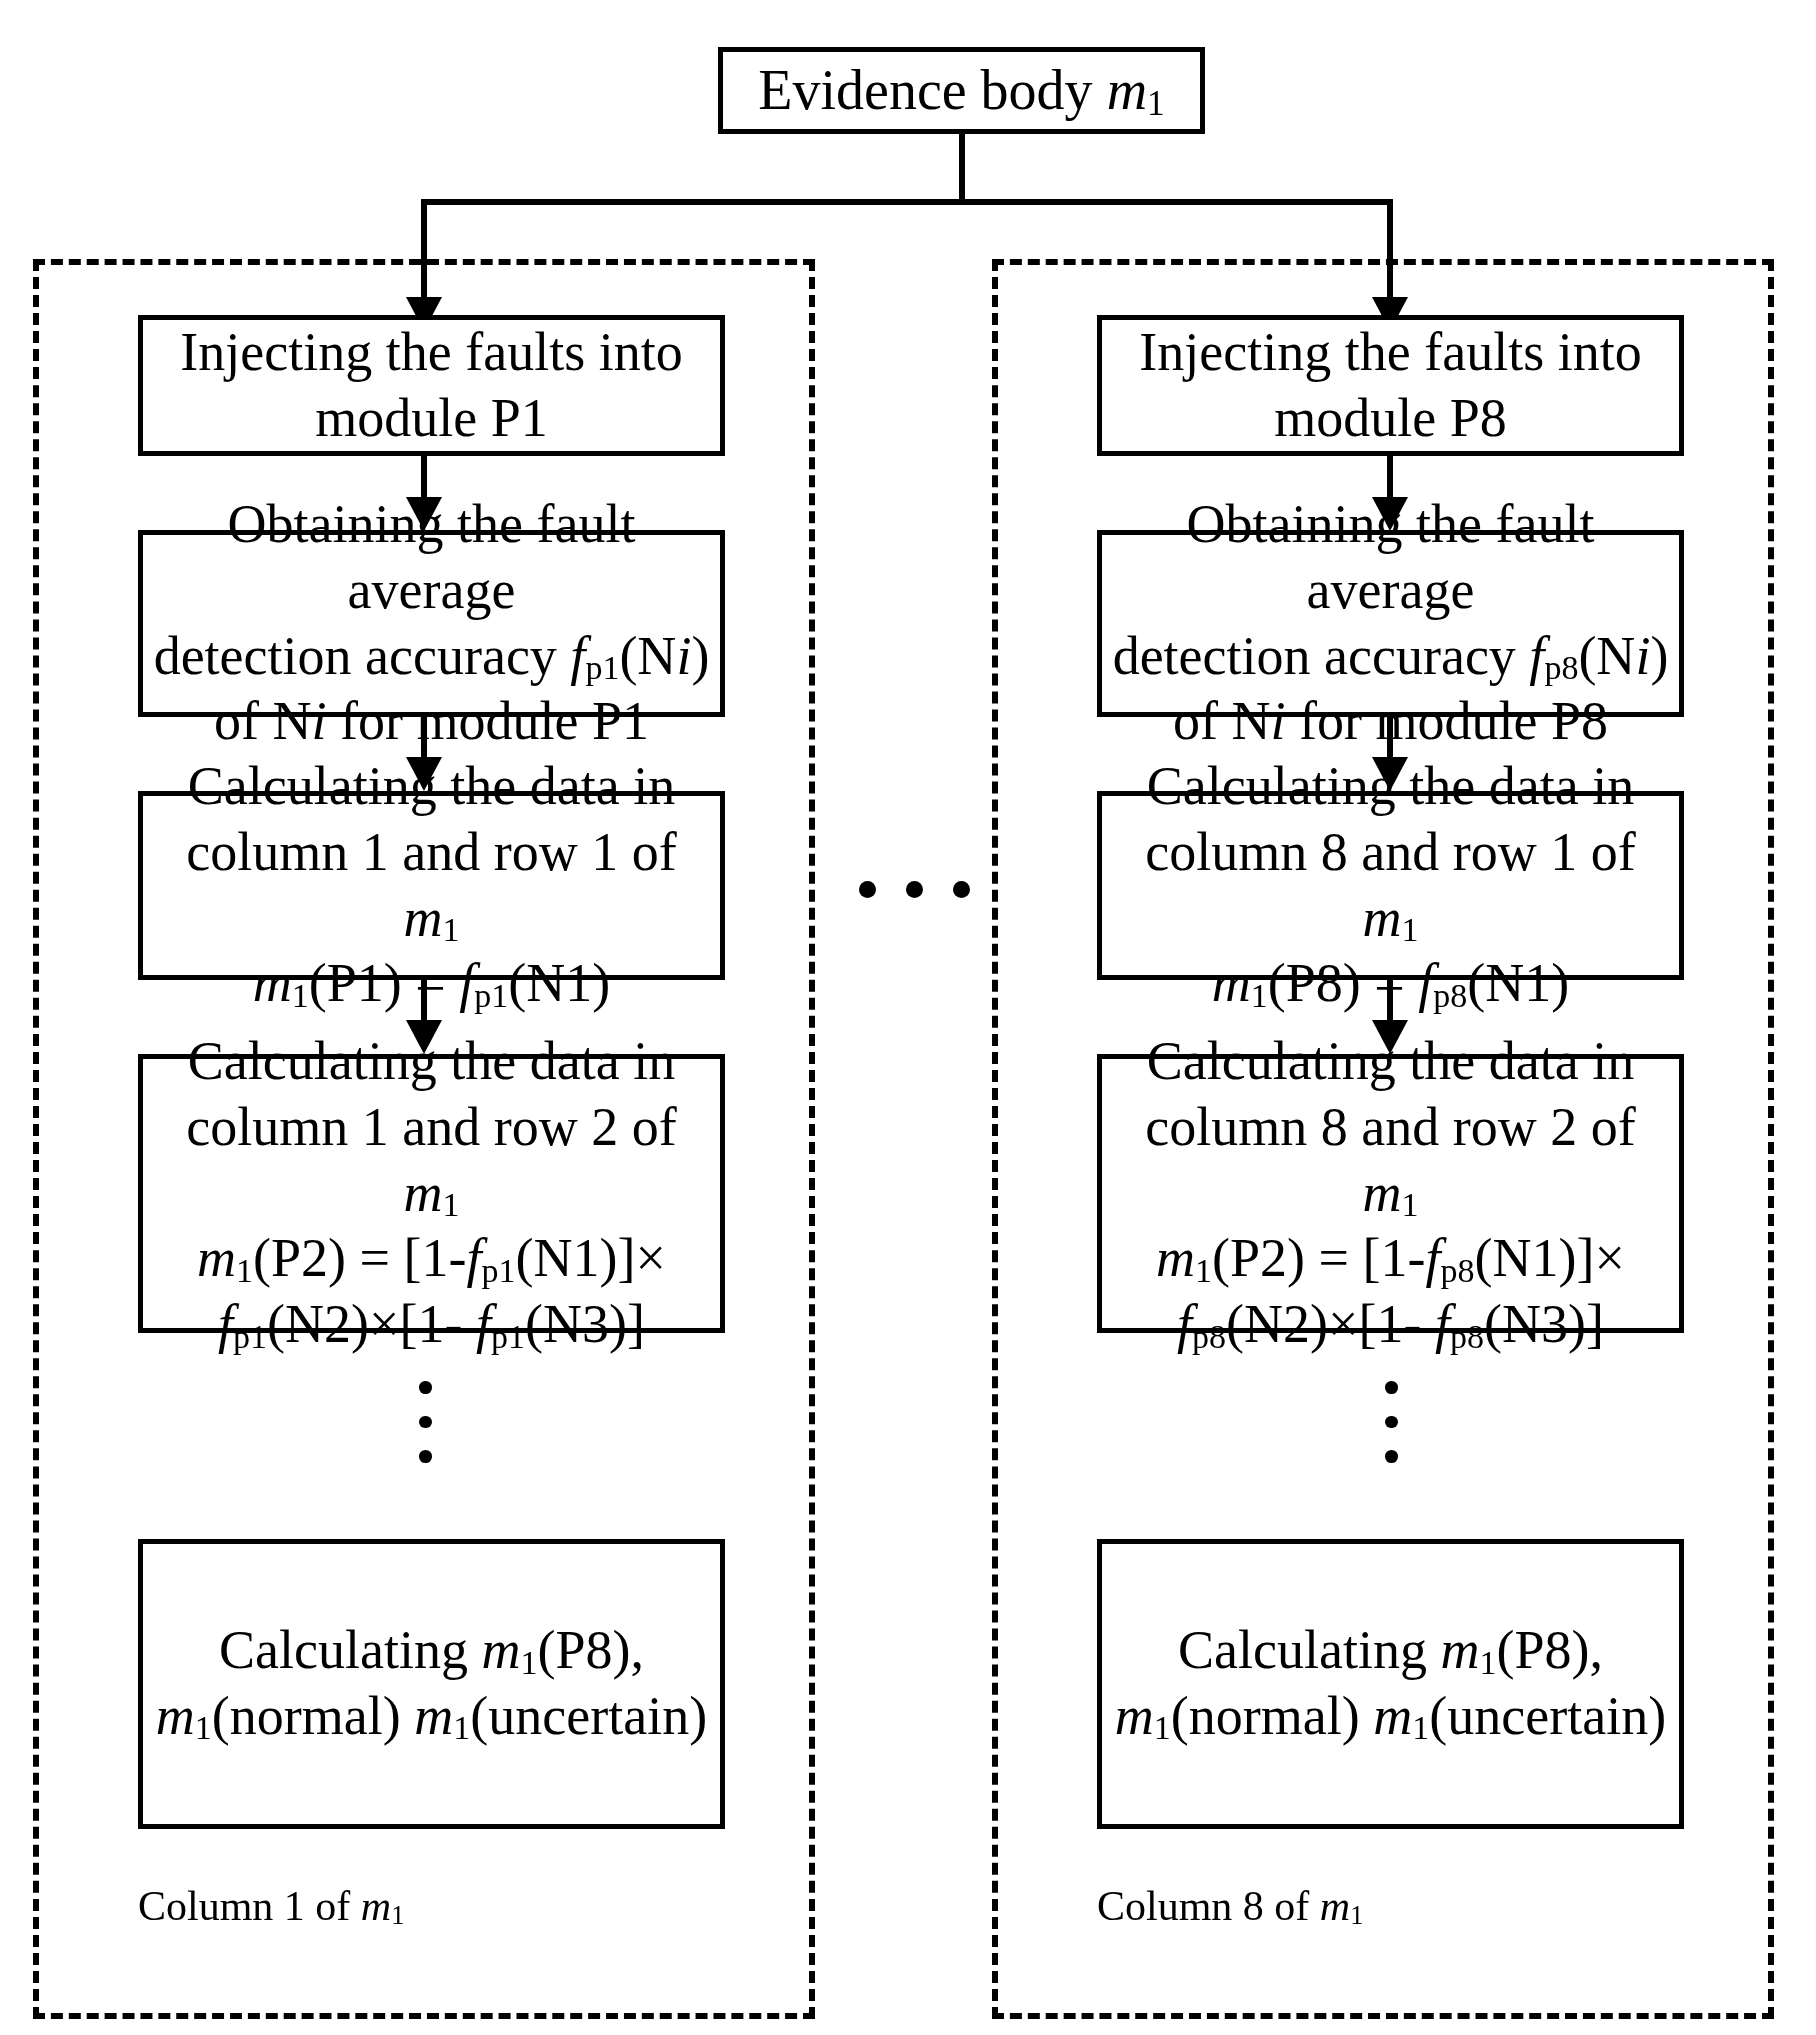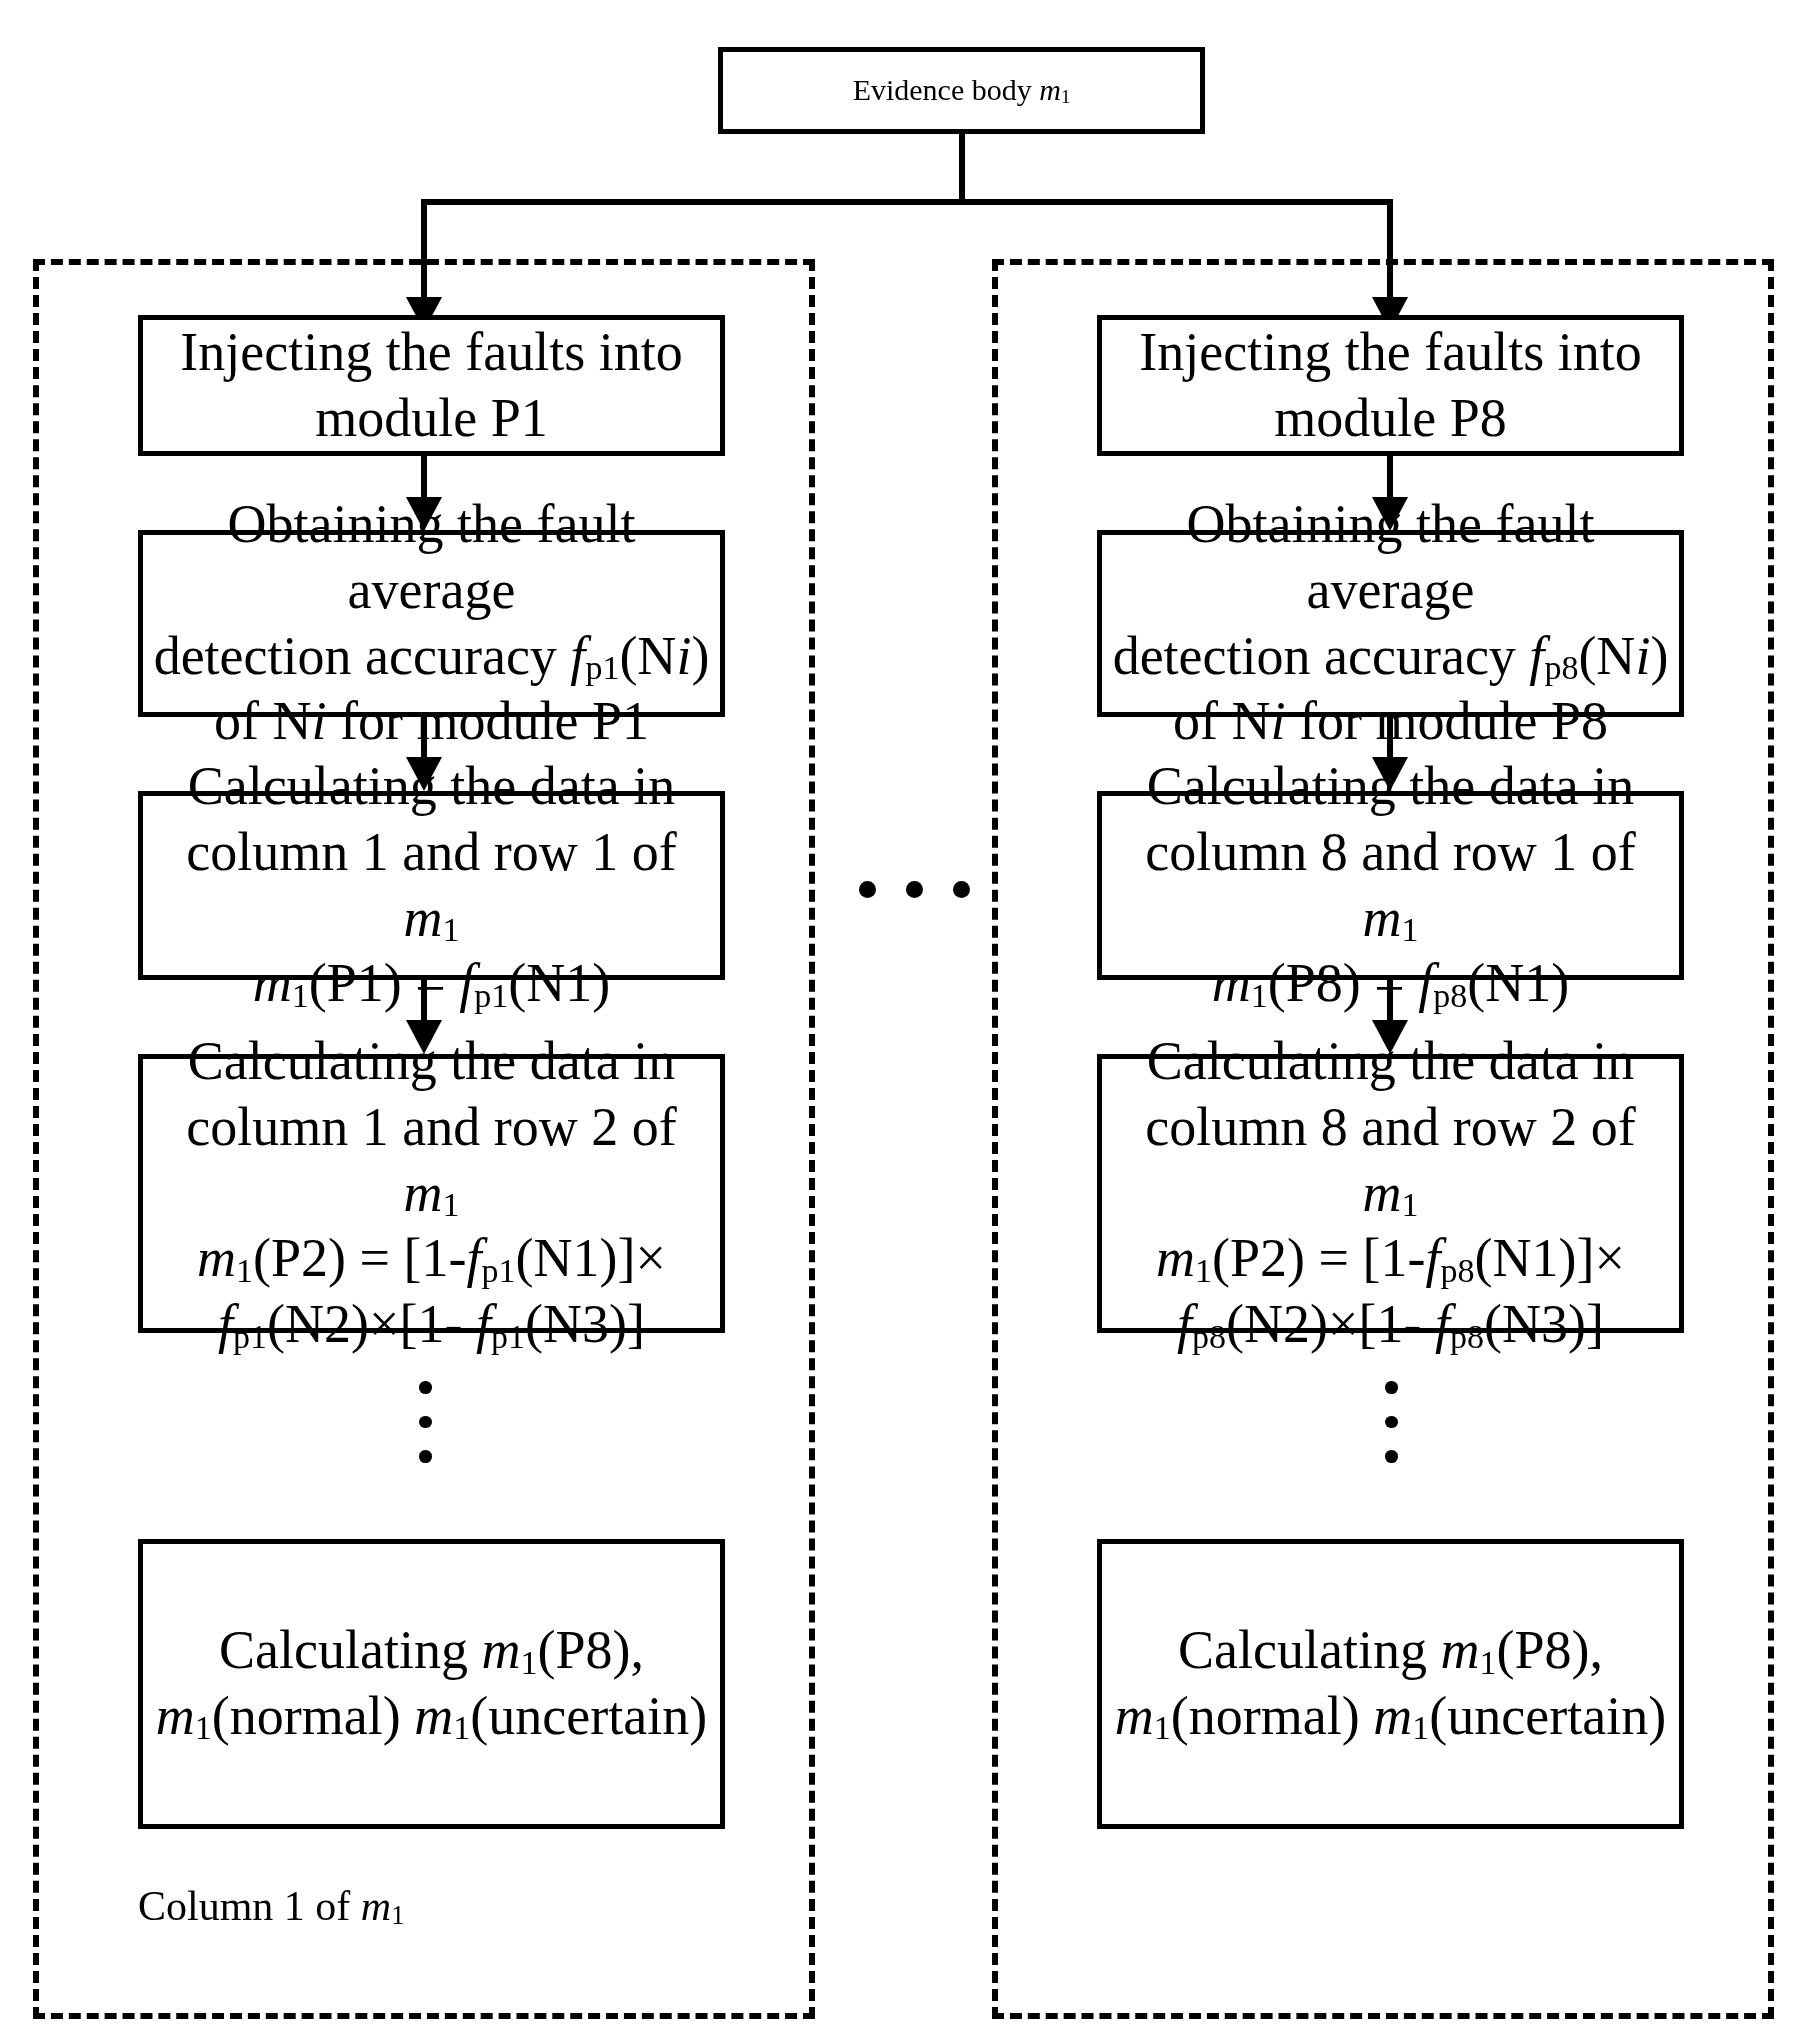--- a/index.html
+++ b/index.html
@@ -30,21 +30,21 @@
     align-items: center;
     justify-content: center;
     text-align: center;
     line-height: 1.22;
     font-size: 54px;
   }
   .node .txt { width: 100%; padding: 0 10.4px; }
 
   
   .title-node {
-    font-size: 30px;
+    font-size: 56px;
     border-width: 5.2px;
   }
 
   
   .group {
     position: absolute;
     box-sizing: border-box;
     border: 6px dashed #000;
     background: transparent;
   }
@@ -245,15 +245,18 @@
       <i></i>
   </div>
 
   <div class="node" style="left:1097px; top:1539px; width:587px; height:290px;">
     <span class="txt">
       Calculating <span class="mi">m</span><span class="sub">1</span>(P8),<br>
       <span class="mi">m</span><span class="sub">1</span>(normal) <span class="mi">m</span><span class="sub">1</span>(uncertain)
     </span>
   </div>
 
+  <div class="group-label" style="left:1097px; top:1881px; width:587px;">
+    <span>Column 8 of </span><span class="mi">m</span><span class="sub">1</span>
+  </div>
 
 </div>
 
 
 </body></html>

